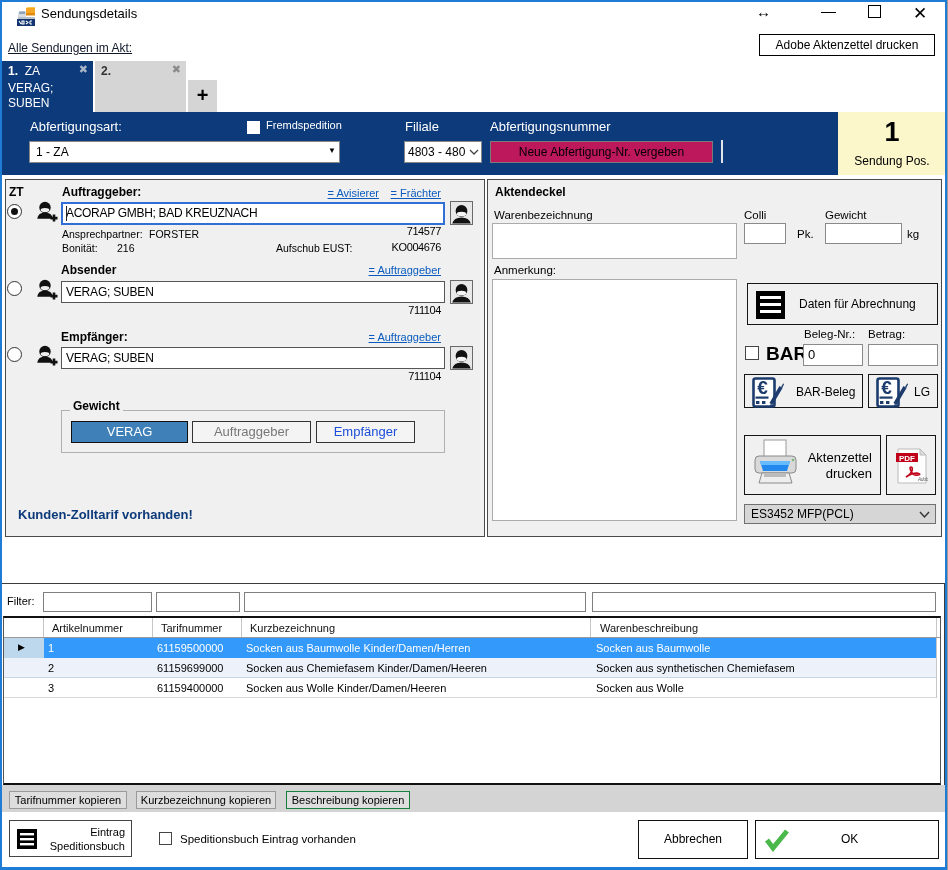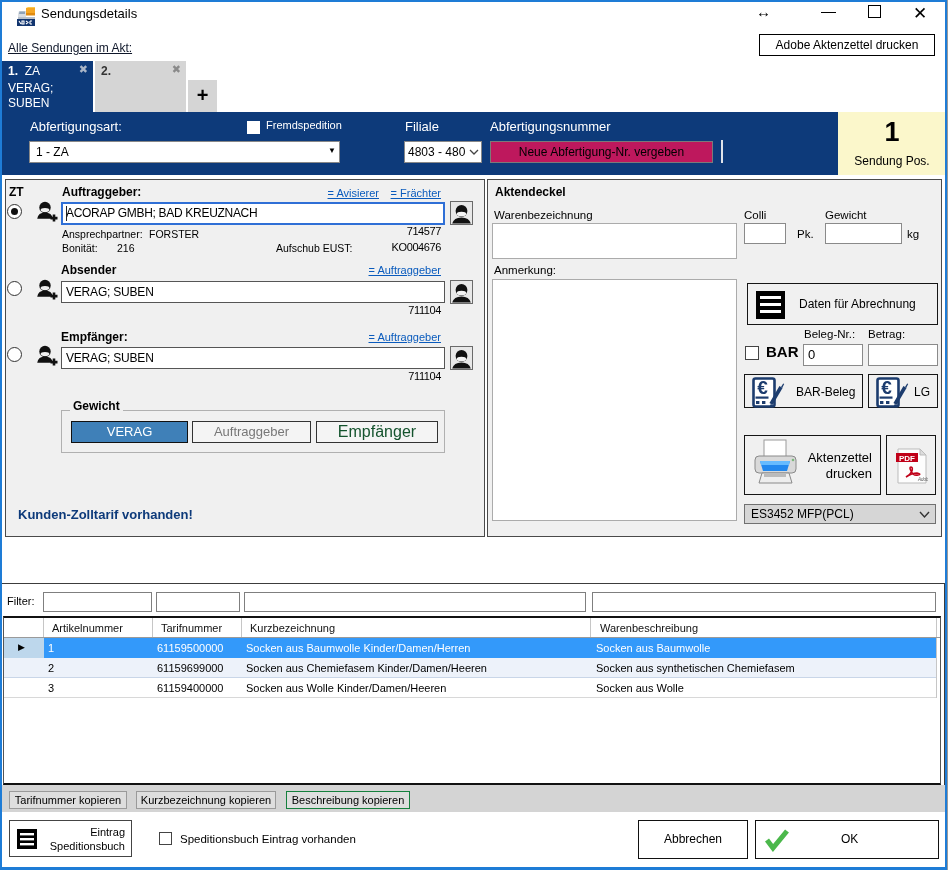--- a/index.html
+++ b/index.html
@@ -142,21 +142,21 @@
   <ellipse cx="10.5" cy="12.1" rx="4.7" ry="2.4" fill="#f4f4f4"></ellipse>
   <path d="M1.2 21.6 Q2.8 15.6 10.5 15.6 Q18.2 15.6 19.8 21.6 Z" fill="#111"></path>
 </svg>
 </div>
 <div class="abs" style="left:341px; top:370px; width:100px; text-align:right; font-size:11px; letter-spacing:-0.4px;">711104</div>
 
 <div class="abs" style="left:61px; top:410px; width:384px; height:43px; border:1px solid #b0b0b0;"></div>
 <div class="abs b" style="left:70px; top:399px; font-size:12px; background:#f0f0f0; padding:0 3px;">Gewicht</div>
 <div class="abs" style="left:71px; top:421px; width:117px; height:22px; background:#3f80b8; border:1px solid #111; color:#fff; text-align:center; font-size:13px; line-height:20px;">VERAG</div>
 <div class="abs" style="left:192px; top:421px; width:119px; height:22px; background:#f4f4f4; border:1px solid #333; color:#777; text-align:center; font-size:13px; line-height:20px;">Auftraggeber</div>
-<div class="abs" style="left:316px; top:421px; width:122px; height:22px; background:#f4f4f4; border:1px solid #333; color:#14532d; text-align:center; font-size:16px; line-height:20px;">Empfänger</div>
+<div class="abs" style="left:316px; top:421px; width:99px; height:22px; background:#f4f4f4; border:1px solid #333; color:#1d4ed8; text-align:center; font-size:13px; line-height:20px;">Empfänger</div>
 
 <div class="abs b" style="left:18px; top:507px; font-size:13px; color:#0d3a7a;">Kunden-Zolltarif vorhanden!</div>
 
 <div class="abs" style="left:487px; top:179px; width:455px; height:358px; background:#f0f0f0; border:1px solid #4a4a4a;"></div>
 <div class="abs b" style="left:495px; top:185px; font-size:12px;">Aktendeckel</div>
 <div class="abs" style="left:494px; top:209px; font-size:11.5px;">Warenbezeichnung</div>
 <div class="abs" style="left:492px; top:223px; width:245px; height:36px; background:#fff; border:1px solid #ababab;"></div>
 <div class="abs" style="left:744px; top:209px; font-size:11.5px;">Colli</div>
 <div class="abs" style="left:744px; top:223px; width:42px; height:21px; background:#fff; border:1px solid #8a8a8a;"></div>
 <div class="abs" style="left:797px; top:228px; font-size:11.5px;">Pk.</div>
@@ -172,21 +172,21 @@
     <rect x="4" y="5" width="21" height="3" fill="#fff"></rect>
     <rect x="4" y="12" width="21" height="3" fill="#fff"></rect>
     <rect x="4" y="19" width="21" height="3" fill="#fff"></rect>
   </svg>
   <span style="position:absolute; left:51px; top:13px; font-size:12px;">Daten für Abrechnung</span>
 </div>
 
 <div class="abs" style="left:804px; top:328px; font-size:11.5px;">Beleg-Nr.:</div>
 <div class="abs" style="left:868px; top:328px; font-size:11.5px;">Betrag:</div>
 <div class="abs" style="left:745px; top:346px; width:14px; height:14px; background:#fff; border:1px solid #444;"></div>
-<div class="abs b" style="left:766px; top:343px; font-size:15px;">BAR</div>
+<div class="abs b" style="left:766px; top:343px; font-size:19px;">BAR</div>
 <div class="abs" style="left:803px; top:344px; width:60px; height:22px; background:#fff; border:1px solid #8a8a8a; font-size:13px; line-height:20px; padding-left:4px;">0</div>
 <div class="abs" style="left:868px; top:344px; width:70px; height:22px; background:#fff; border:1px solid #8a8a8a;"></div>
 
 <div class="abs gbtn" style="left:744px; top:374px; width:119px; height:34px;">
   <svg style="position:absolute; left:6px; top:2px;" width="36" height="31" viewBox="0 0 36 31">
     <rect x="2.5" y="1.5" width="21" height="28" rx="2" fill="#fff" stroke="#1c3c6e" stroke-width="2.6"></rect>
     <text x="11.5" y="17" font-size="19" font-weight="bold" fill="#1c3c6e" text-anchor="middle" font-family="Liberation Sans, sans-serif">€</text>
     <rect x="4.5" y="19.5" width="13" height="2.2" fill="#1c3c6e"></rect>
     <rect x="5" y="24" width="3.4" height="3" fill="#1c3c6e"></rect>
     <rect x="11" y="24" width="3.4" height="3" fill="#1c3c6e"></rect>

